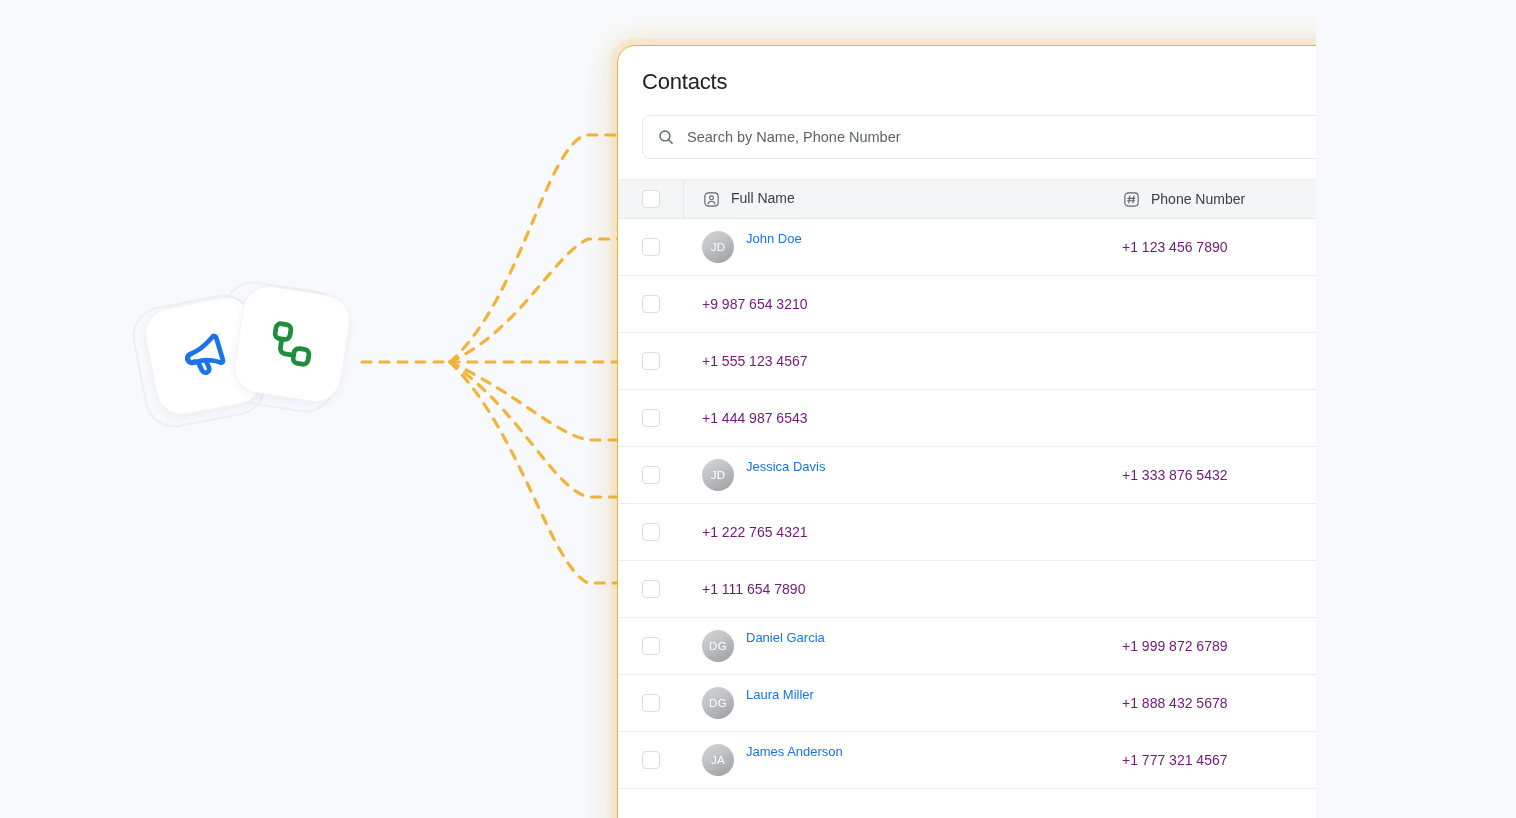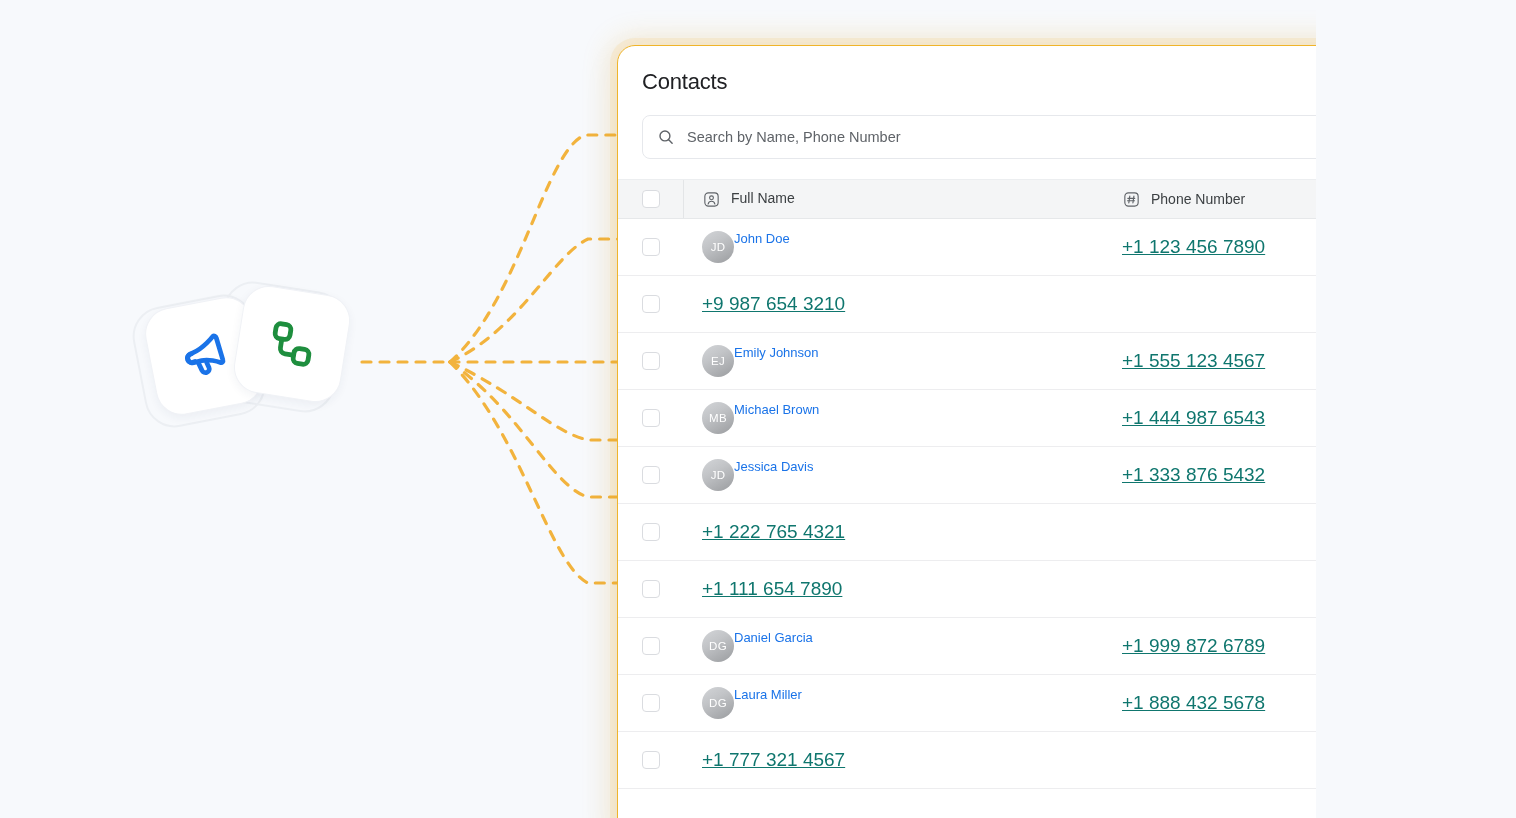--- a/index.html
+++ b/index.html
@@ -189,28 +189,29 @@
     width: 32px; height: 32px;
     border-radius: 50%;
     background: linear-gradient(150deg, #d3d5d8 0%, #c2c4c7 38%, #9a9c9f 100%);
     color: #ffffff;
     font-size: 11.5px;
     letter-spacing: 0.3px;
     display: flex;
     align-items: center;
     justify-content: center;
     flex: 0 0 auto;
+    margin-right: 12px;
   }
   .name-link {
     color: #1a73e8;
     font-size: 13px;
     text-decoration: none;
     cursor: pointer;
   }
-  .phone-text { color: #0f766e; font-size: 19px; text-decoration: underline; }
+  .phone-text { color: #701a75; font-size: 14px; }
 </style>
 </head>
 <body>
 
 <div id="stage">
 
   <svg id="connectors" viewBox="0 0 1516 818" width="1516" height="818" aria-hidden="true">
     <defs>
       <linearGradient id="dashfadeL" x1="0" y1="0" x2="1" y2="0">
         <stop offset="0" stop-color="#f2b33d" stop-opacity="0.45"></stop>
@@ -322,35 +323,27 @@
               <div class="chk"></div>
             </div>
             <div class="col-phone">
               <span class="phone-text">+9 987 654 3210</span>
             </div>
           </div>
           <div class="trow">
             <div class="col-check">
               <div class="chk"></div>
             </div>
-            <div class="col-name">
-              <span class="avatar">EJ</span>
-              <a class="name-link" href="#">Emily Johnson</a>
-            </div>
             <div class="col-phone">
               <span class="phone-text">+1 555 123 4567</span>
             </div>
           </div>
           <div class="trow">
             <div class="col-check">
               <div class="chk"></div>
-            </div>
-            <div class="col-name">
-              <span class="avatar">MB</span>
-              <a class="name-link" href="#">Michael Brown</a>
             </div>
             <div class="col-phone">
               <span class="phone-text">+1 444 987 6543</span>
             </div>
           </div>
           <div class="trow">
             <div class="col-check">
               <div class="chk"></div>
             </div>
             <div class="col-name">
@@ -397,20 +390,24 @@
               <span class="avatar">DG</span>
               <a class="name-link" href="#">Laura Miller</a>
             </div>
             <div class="col-phone">
               <span class="phone-text">+1 888 432 5678</span>
             </div>
           </div>
           <div class="trow">
             <div class="col-check">
               <div class="chk"></div>
+            </div>
+            <div class="col-name">
+              <span class="avatar">JA</span>
+              <a class="name-link" href="#">James Anderson</a>
             </div>
             <div class="col-phone">
               <span class="phone-text">+1 777 321 4567</span>
             </div>
           </div>
         </div>
     </div>
   </div>
 </div>
 

